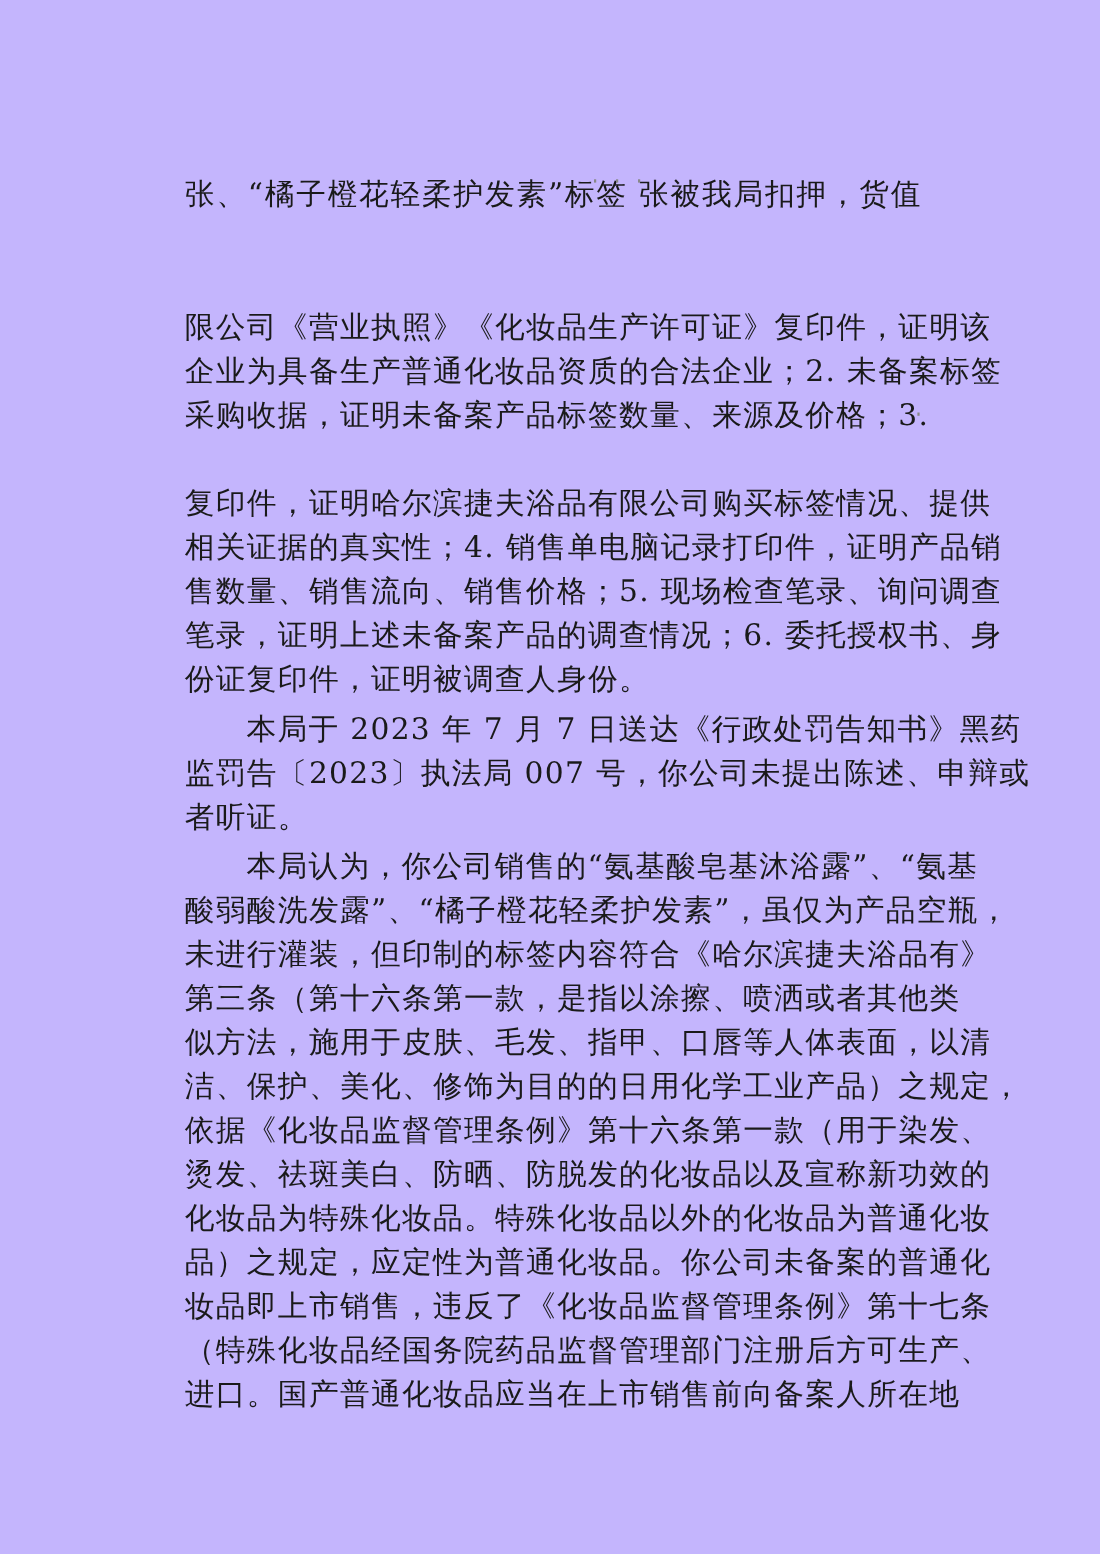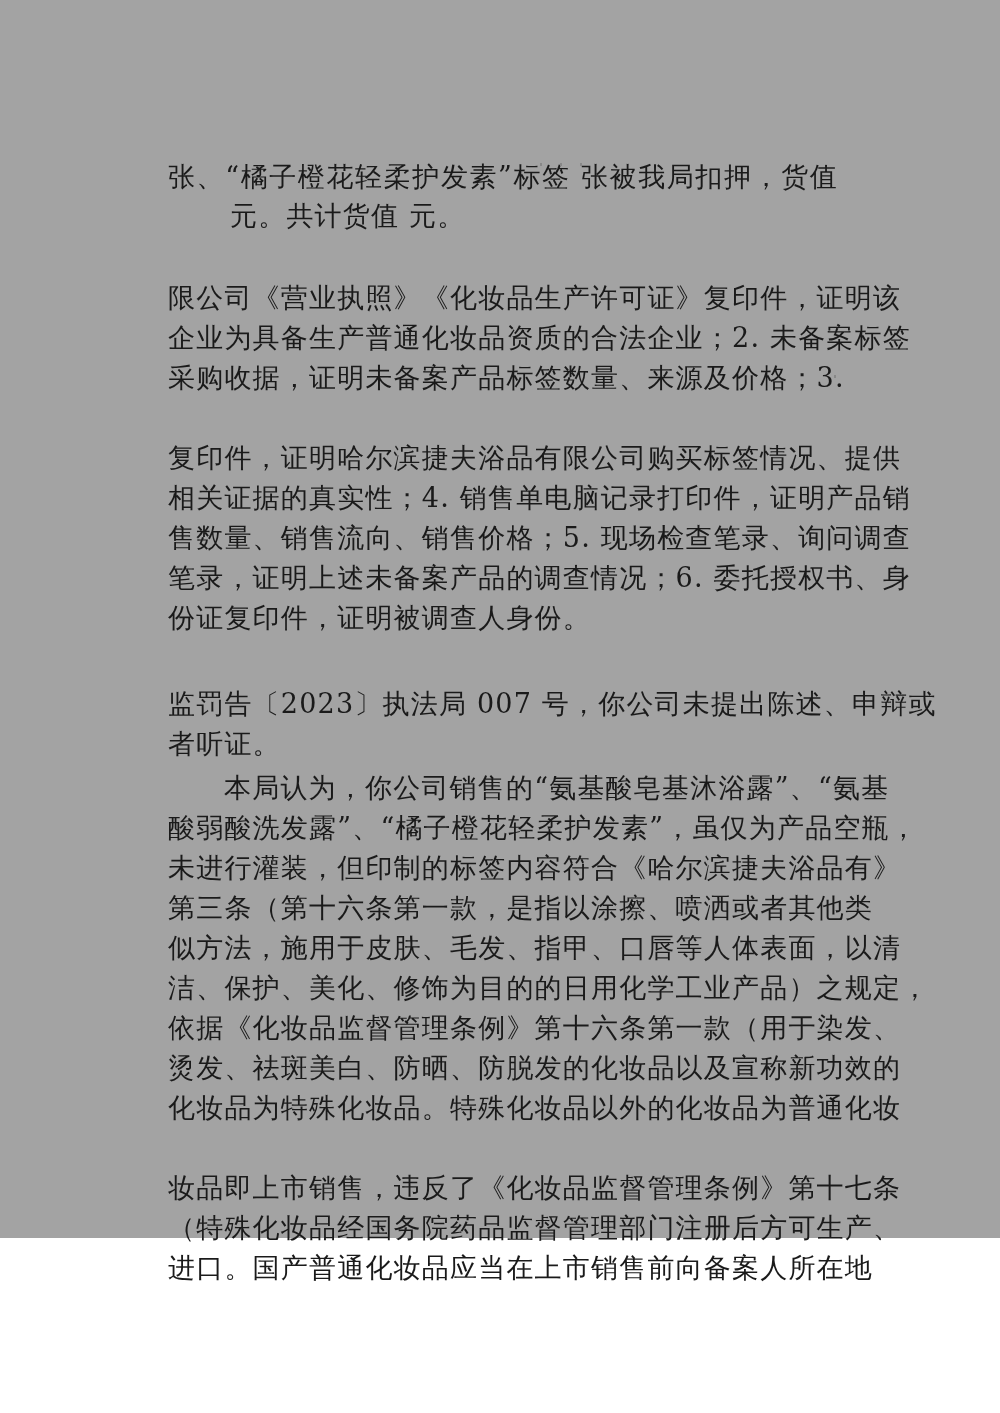--- a/index.html
+++ b/index.html
@@ -1,19 +1,19 @@
 <!DOCTYPE html>
 <html><head>
 <meta charset="utf-8">
 <style>
   html, body { margin: 0; padding: 0; background: #ffffff; }
   body { width: 1000px; height: 1413px; position: relative; overflow: hidden; }
   .page {
-    position: absolute; left: 0; top: 0; width: 1000px; height: 1238px;
-    background: #a3a3a3;
+    position: absolute; left: 0; top: 0; width: 1000px; height: 1413px;
+    background: #c4b5fd;
   }
   .line {
     position: absolute;
     left: 168px;
     width: 670px;
     height: 36px;
     font-family: "DejaVu Serif", "Liberation Serif", serif;
     font-size: 27px;
     line-height: 36px;
     color: #1a1a1a;
@@ -26,40 +26,41 @@
   .line.indent { padding-left: 56px; width: 614px; }
   .line.indent2 { padding-left: 62px; width: 608px; text-align-last: left; }
   .line.indent3 { padding-left: 180px; width: 490px; }
   .scan-dot { position: absolute; width: 2px; height: 3px; background: #888; }
 </style>
 </head>
 <body>
 
 <div class="page">
   <div class="line" style="top:159px">张、“橘子橙花轻柔护发素”标签        张被我局扣押，货值</div>
-  <div class="line indent2" style="top:198px">元。共计货值         元。</div>
   <div class="line" style="top:280px">限公司《营业执照》《化妆品生产许可证》复印件，证明该</div>
   <div class="line" style="top:320px">企业为具备生产普通化妆品资质的合法企业；2. 未备案标签</div>
   <div class="line last" style="top:360px">采购收据，证明未备案产品标签数量、来源及价格；3.</div>
   <div class="line" style="top:440px">复印件，证明哈尔滨捷夫浴品有限公司购买标签情况、提供</div>
   <div class="line" style="top:480px">相关证据的真实性；4. 销售单电脑记录打印件，证明产品销</div>
   <div class="line" style="top:520px">售数量、销售流向、销售价格；5. 现场检查笔录、询问调查</div>
   <div class="line" style="top:560px">笔录，证明上述未备案产品的调查情况；6. 委托授权书、身</div>
   <div class="line last" style="top:600px">份证复印件，证明被调查人身份。</div>
+  <div class="line indent" style="top:646px">本局于 2023 年 7 月 7 日送达《行政处罚告知书》黑药</div>
   <div class="line" style="top:686px">监罚告〔2023〕执法局 007 号，你公司未提出陈述、申辩或</div>
   <div class="line last" style="top:726px">者听证。</div>
   <div class="line indent" style="top:770px">本局认为，你公司销售的“氨基酸皂基沐浴露”、“氨基</div>
   <div class="line" style="top:810px">酸弱酸洗发露”、“橘子橙花轻柔护发素”，虽仅为产品空瓶，</div>
   <div class="line" style="top:850px">未进行灌装，但印制的标签内容符合《哈尔滨捷夫浴品有》</div>
   <div class="line" style="top:890px">第三条（第十六条第一款，是指以涂擦、喷洒或者其他类</div>
   <div class="line" style="top:930px">似方法，施用于皮肤、毛发、指甲、口唇等人体表面，以清</div>
   <div class="line" style="top:970px">洁、保护、美化、修饰为目的的日用化学工业产品）之规定，</div>
   <div class="line" style="top:1050px">烫发、祛斑美白、防晒、防脱发的化妆品以及宣称新功效的</div>
   <div class="line" style="top:1010px">依据《化妆品监督管理条例》第十六条第一款（用于染发、</div>
   <div class="line" style="top:1090px">化妆品为特殊化妆品。特殊化妆品以外的化妆品为普通化妆</div>
+  <div class="line" style="top:1130px">品）之规定，应定性为普通化妆品。你公司未备案的普通化</div>
   <div class="line" style="top:1170px">妆品即上市销售，违反了《化妆品监督管理条例》第十七条</div>
   <div class="line" style="top:1210px">（特殊化妆品经国务院药品监督管理部门注册后方可生产、</div>
   <div class="line" style="top:1250px">进口。国产普通化妆品应当在上市销售前向备案人所在地</div>
 
   <span class="scan-dot" style="left:540px;top:163px"></span>
   <span class="scan-dot" style="left:560px;top:163px"></span>
   <span class="scan-dot" style="left:580px;top:163px"></span>
   <span class="scan-dot" style="left:834px;top:375px"></span>
 </div>
 

